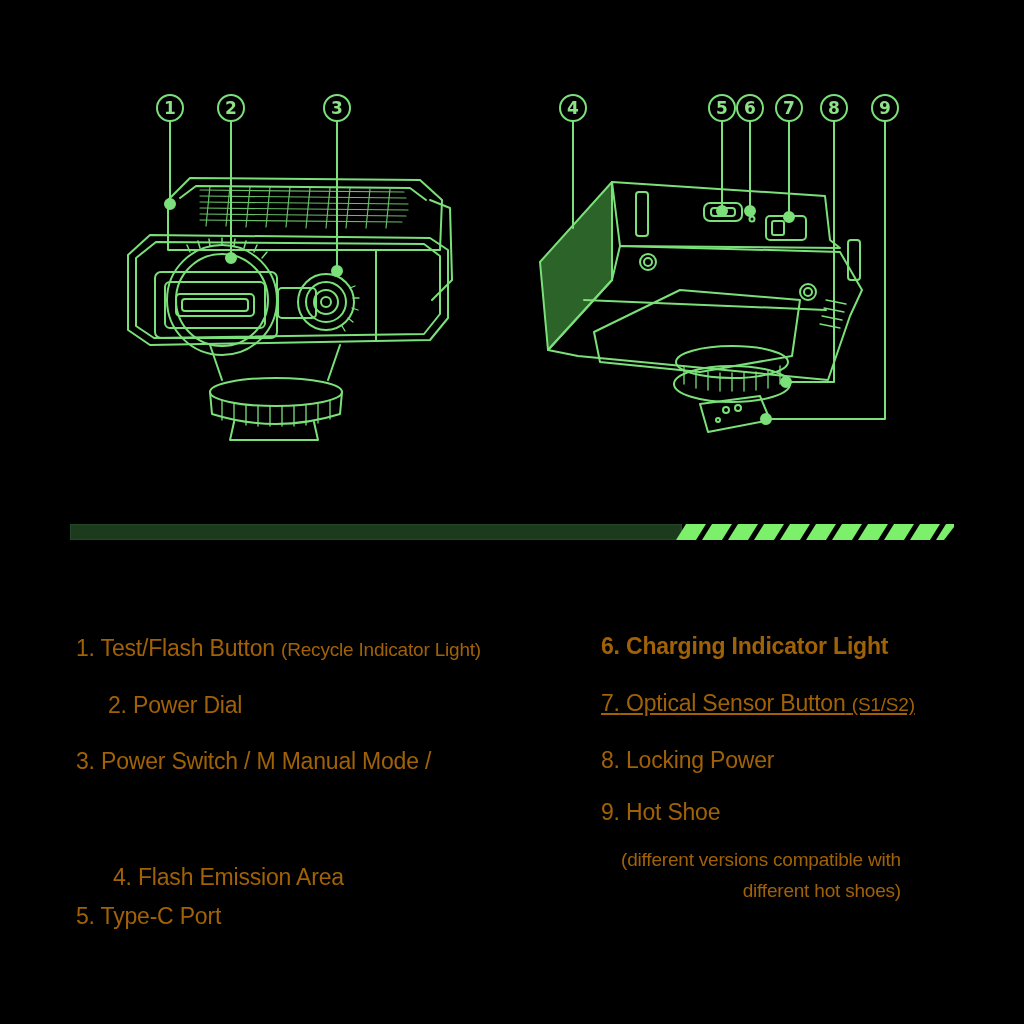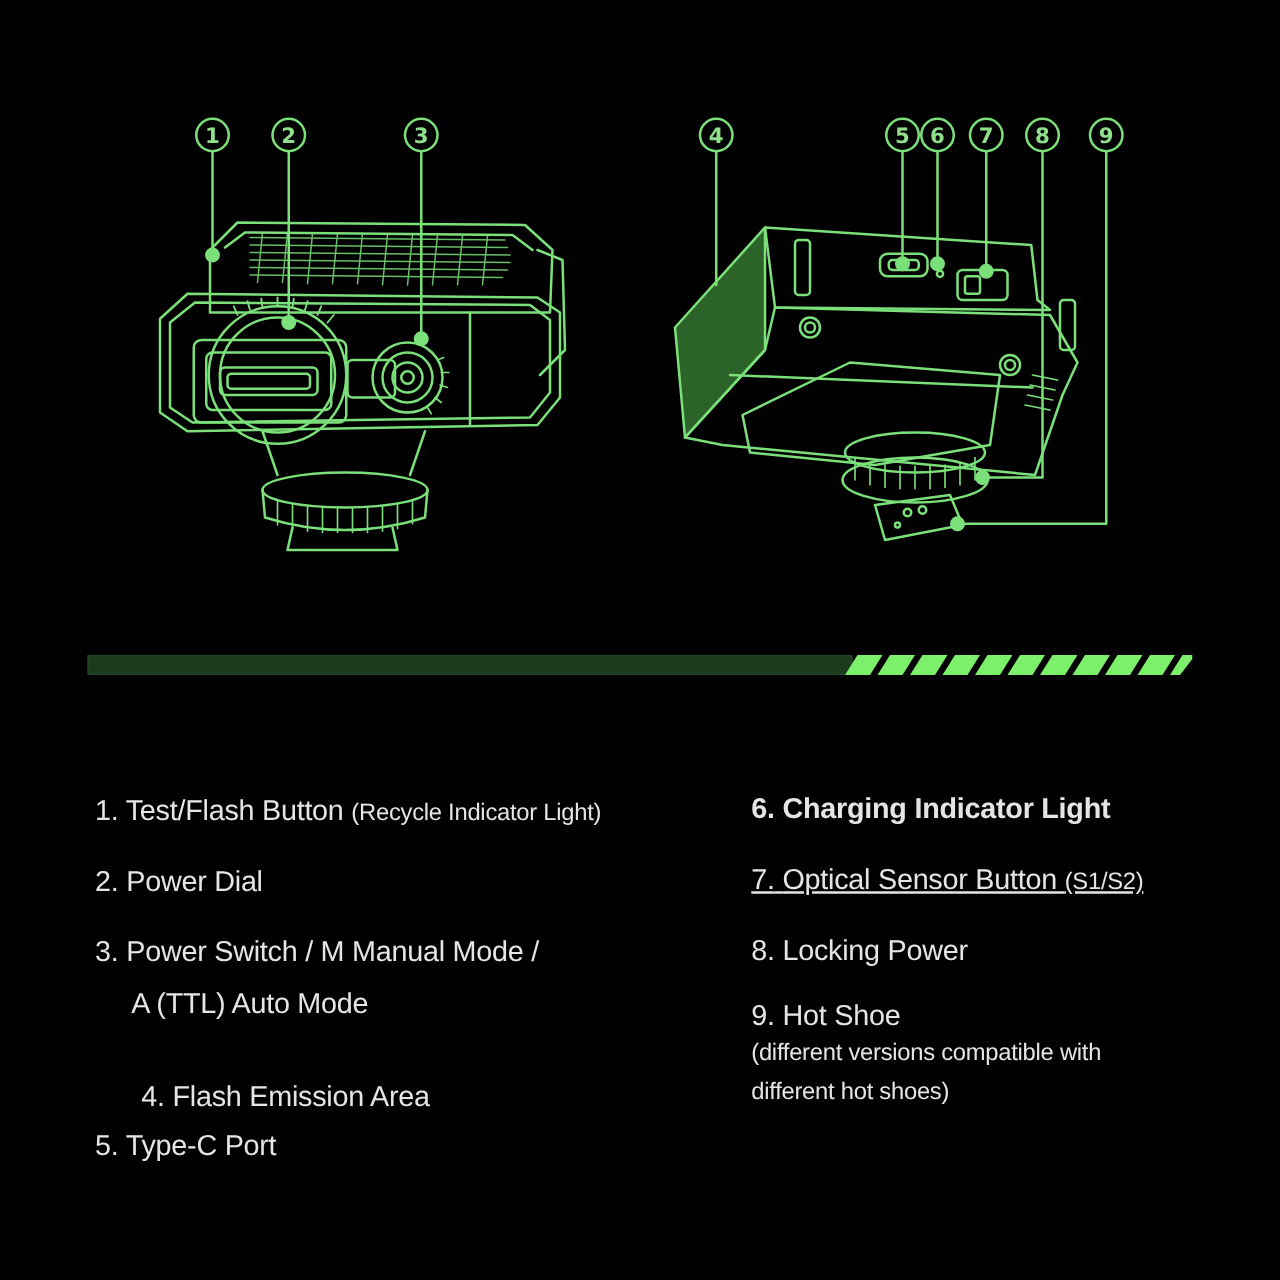--- a/index.html
+++ b/index.html
@@ -10,24 +10,24 @@
   .callout-label { font-family:"DejaVu Sans", sans-serif; font-size:17px; font-weight:bold; fill:#8fe08a; }
 
   .divider { position:absolute; left:70px; top:524px; width:884px; height:16px; }
   .divider .solid { position:absolute; left:0; top:0; height:16px; width:612px;
                     background:#1c3a1c; border:1px solid #24472a; box-sizing:border-box; }
   .divider .stripes { position:absolute; left:606px; top:0; height:16px; width:278px; }
 
   .legend { position:absolute; top:628px; }
   .legend.left { left:76px; width:480px; }
   .legend.right { left:601px; width:400px; }
-  .item { font-size:23px; line-height:28px; color:#e5e5e5; letter-spacing:-0.2px; white-space:nowrap; }
+  .item { font-size:23px; line-height:28px; color:#a16207; letter-spacing:-0.2px; white-space:nowrap; }
   .item .note { font-size:19px; }
   .item .cont { display:block; padding-left:29px; margin-top:13px; }
-  .subnote { display:block; font-size:19px; line-height:31px; white-space:normal; margin-top:1px; }
+  .subnote { display:block; font-size:19px; line-height:31px; white-space:normal; margin-top:18px;text-align:right; }
 </style>
 </head>
 <body>
 
 <div class="diagram">
   <svg width="1024" height="500" viewBox="0 0 1024 500" fill="none" stroke="#7be07a" stroke-width="2" stroke-linejoin="round" stroke-linecap="round">
 
     <g>
 
       <path d="M168 200 L190 178 L420 180 L442 200 L440 250 L168 250 Z"></path>
@@ -245,28 +245,27 @@
     </g>
   </svg>
 </div>
 
 <div class="legend left">
   <div class="item" style="position:absolute; top:6px;">
     <span>1.</span>
     <span>Test/Flash Button</span>
     <span class="note">(Recycle Indicator Light)</span>
   </div>
-  <div class="item" style="position:absolute; top:63px;">
+  <div class="item" style="position:absolute; top:63px;margin-left:32px;">
     <span>2.</span>
     <span>Power Dial</span>
   </div>
   <div class="item" style="position:absolute; top:119px;">
     <span>3.</span>
     <span>Power Switch / M Manual Mode /</span>
-    <span class="cont">A (TTL) Auto Mode</span>
   </div>
   <div class="item" style="position:absolute; top:235px;margin-left:37px;">
     <span>4.</span>
     <span>Flash Emission Area</span>
   </div>
   <div class="item" style="position:absolute; top:274px;text-align:right;">
     <span>5.</span>
     <span>Type-C Port</span>
   </div>
 </div>

